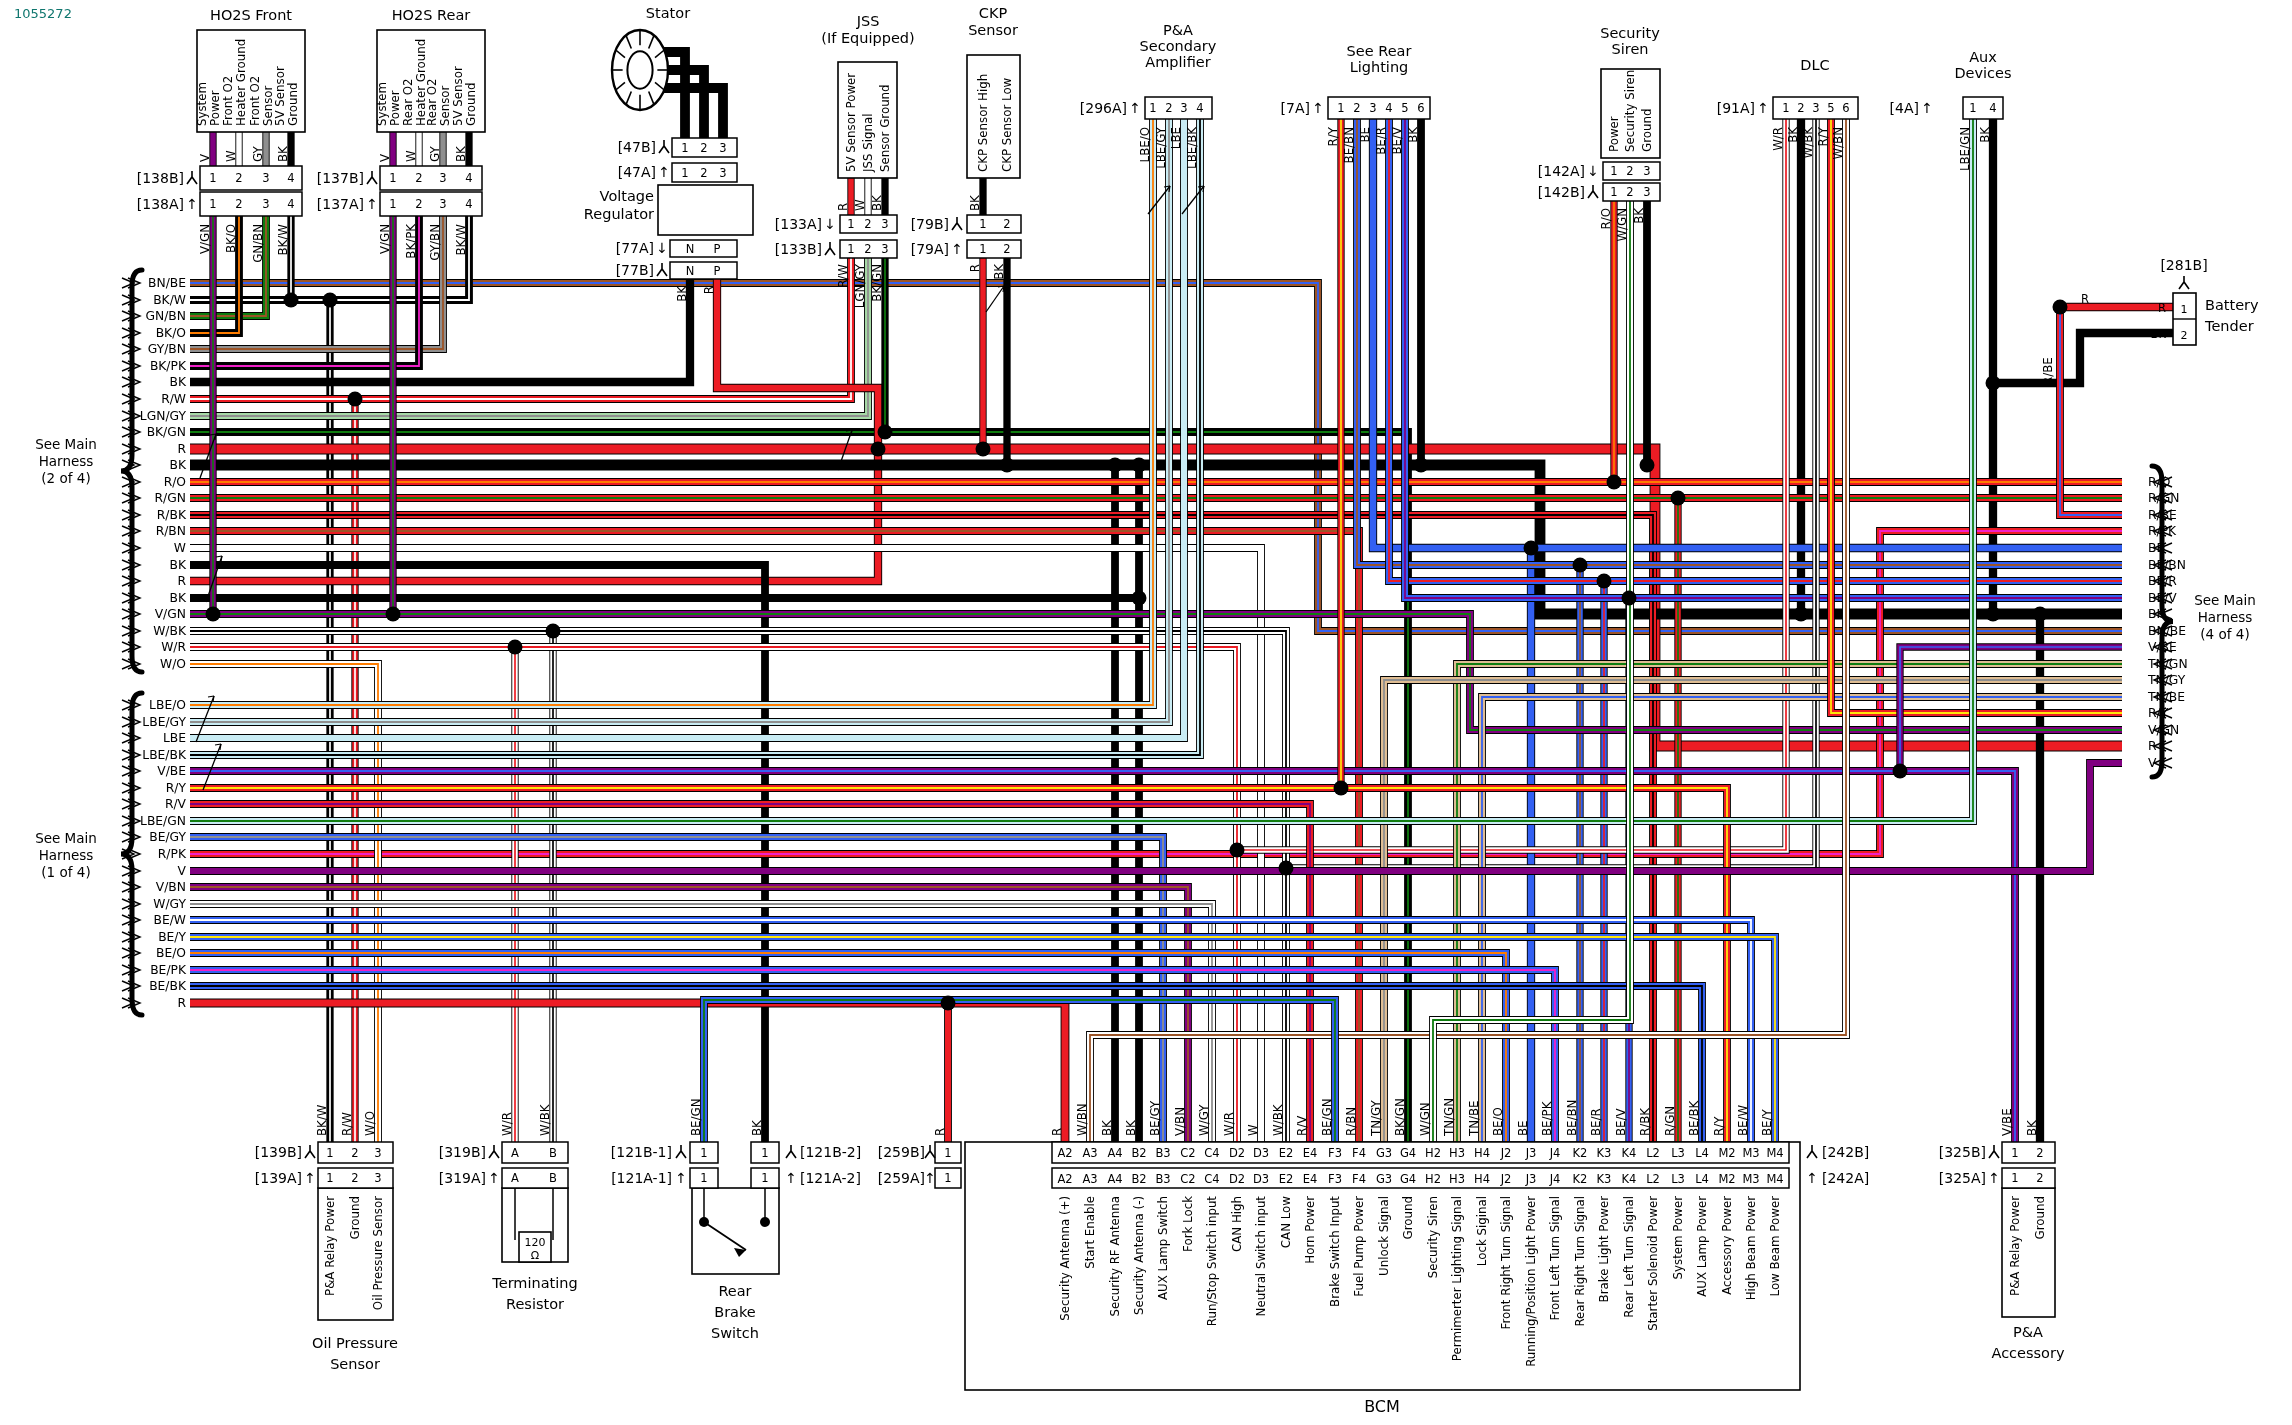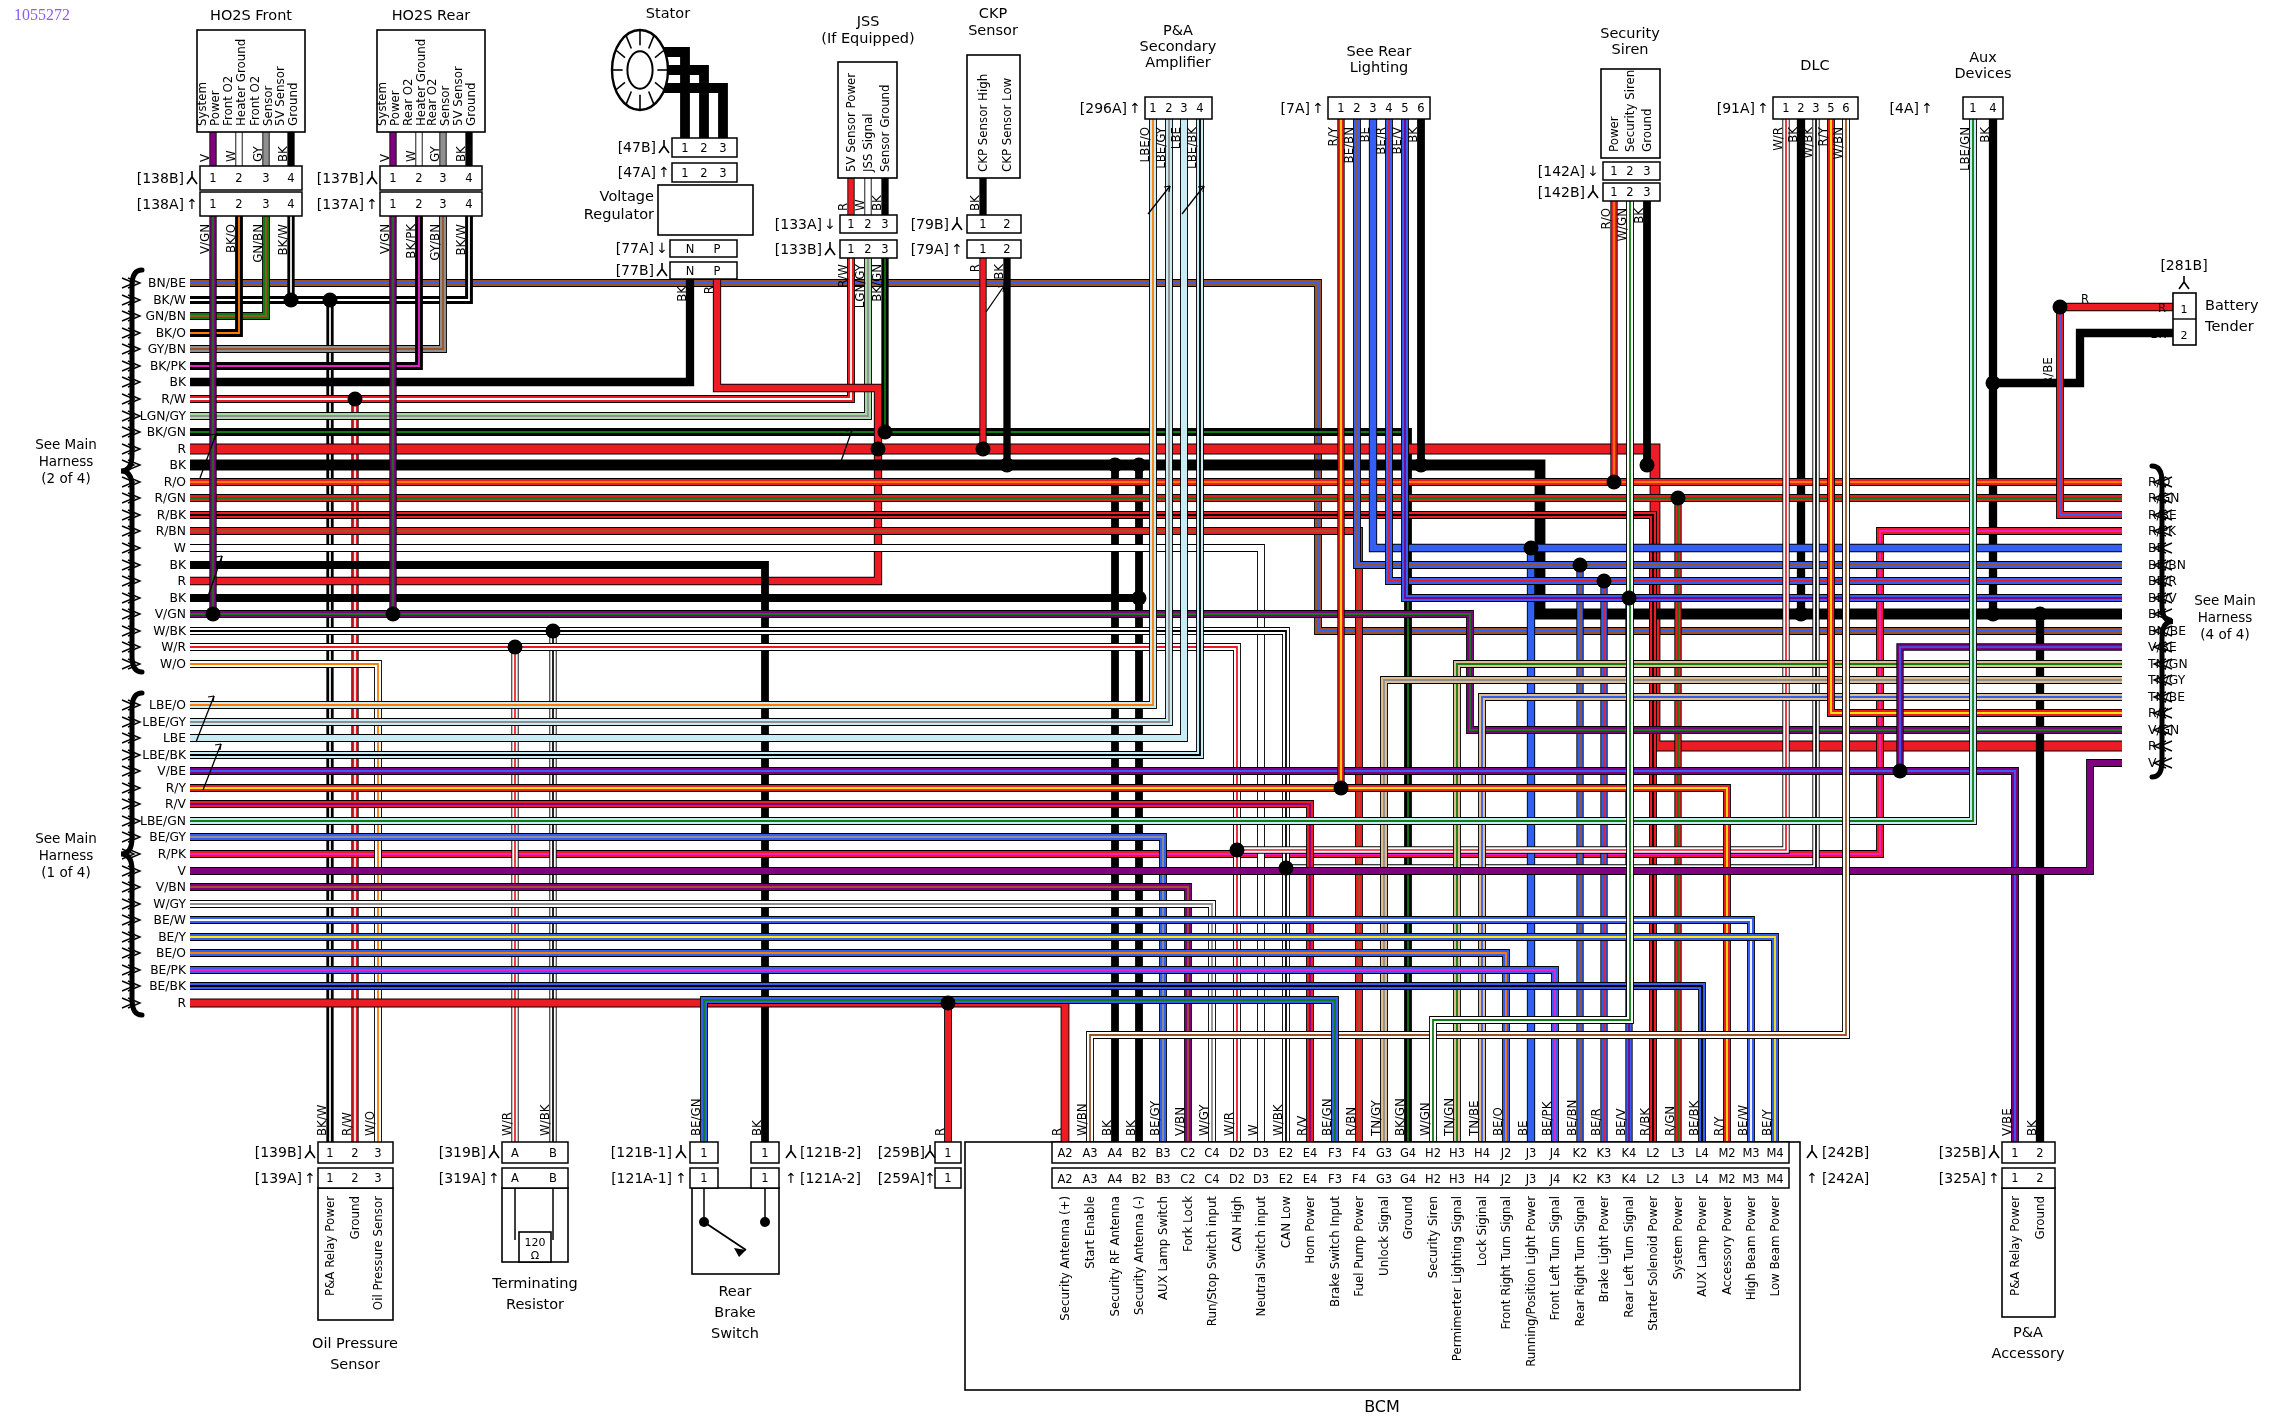--- a/index.html
+++ b/index.html
@@ -1,17 +1,17 @@
 <!DOCTYPE html>
 <html><head>
 <meta charset="utf-8">
 <style>
   html,body{margin:0;padding:0;background:#fff;}
   .stage{position:relative;width:2292px;height:1425px;background:#fff;font-family:"DejaVu Sans",sans-serif;overflow:hidden;}
-  .docnum{position:absolute;left:14px;top:6px;font-size:16px;color:#8b5cf6;font-family:Liberation Serif, serif;}
+  .docnum{position:absolute;left:14px;top:6px;font-size:13px;color:#0f766e;}
   svg text{fill:#000;}
 </style>
 </head>
 <body>
 
 <div class="stage">
   <div class="docnum">1055272</div>
   <svg id="cv" width="2292" height="1425" viewBox="0 0 2292 1425">
       <polyline points="190,283 1318,283 1318,631 2122,631" fill="none" stroke="#000" stroke-width="7.8"></polyline>
       <polyline points="190,283 1318,283 1318,631 2122,631" fill="none" stroke="#9c5427" stroke-width="6"></polyline>

